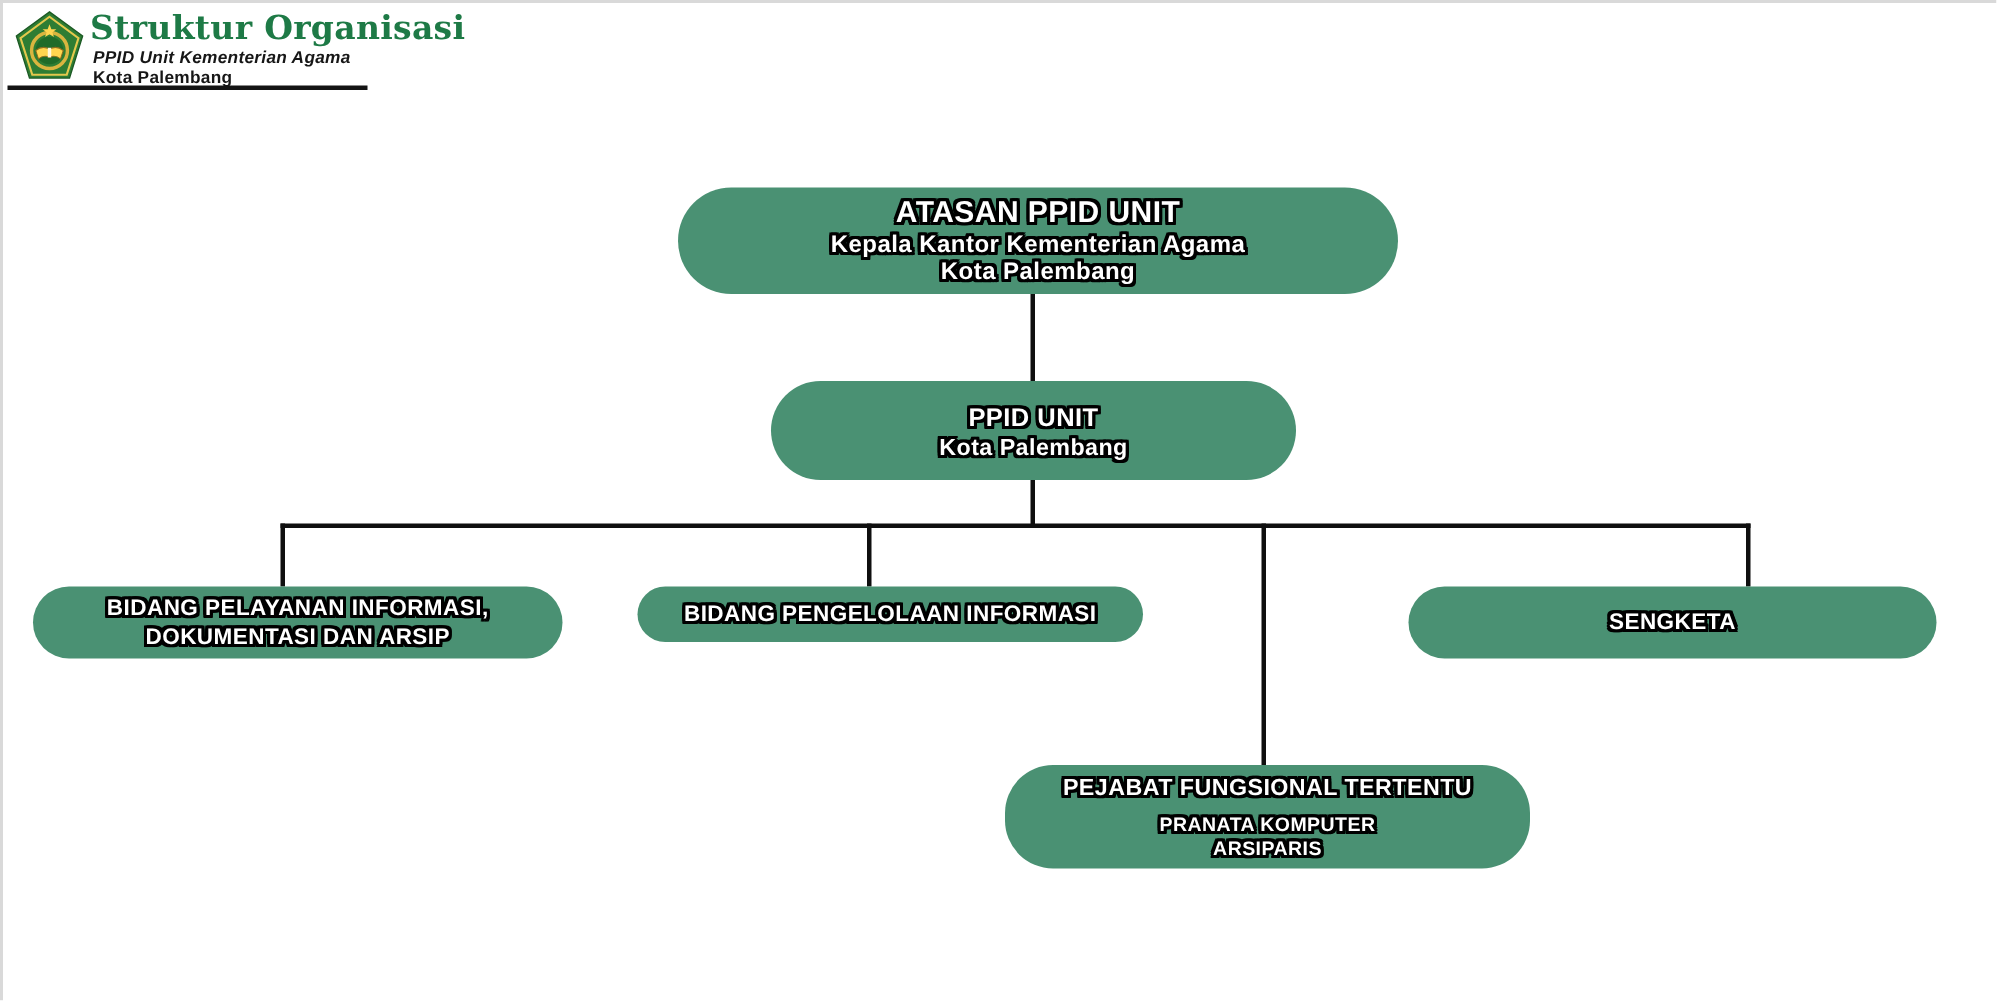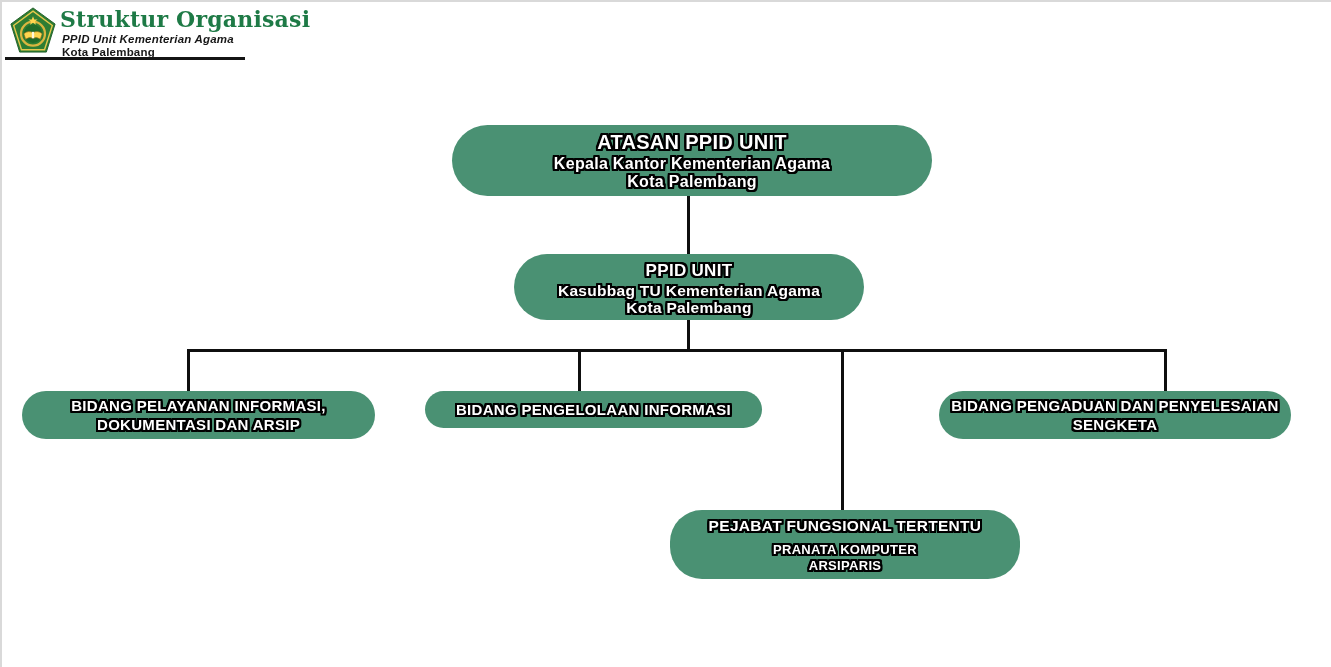--- a/index.html
+++ b/index.html
@@ -103,35 +103,33 @@
   <div class="conn" style="left:839px;top:347px;width:3px;height:161px;"></div>
 
   <div class="node node-atasan">
     <div class="t ol">ATASAN PPID UNIT</div>
     <div class="s ol">Kepala Kantor Kementerian Agama</div>
     <div class="s ol">Kota Palembang</div>
   </div>
 
   <div class="node node-ppid">
     <div class="t ol">PPID UNIT</div>
-    <div class="s ol">Kasubbag TU Kementerian Agama</div>
     <div class="s ol">Kota Palembang</div>
   </div>
 
   <div class="node node-bidang node-b1">
     <div class="s ol">BIDANG PELAYANAN INFORMASI,</div>
     <div class="s ol">DOKUMENTASI DAN ARSIP</div>
   </div>
 
   <div class="node node-bidang node-b2">
     <div class="s ol">BIDANG PENGELOLAAN INFORMASI</div>
   </div>
 
   <div class="node node-bidang node-b3">
-    <div class="s ol">BIDANG PENGADUAN DAN PENYELESAIAN</div>
     <div class="s ol">SENGKETA</div>
   </div>
 
   <div class="node node-fungsional">
     <div class="t ol">PEJABAT FUNGSIONAL TERTENTU</div>
     <div class="divider"></div>
     <div class="s ol">PRANATA KOMPUTER</div>
     <div class="s ol">ARSIPARIS</div>
   </div>
 

